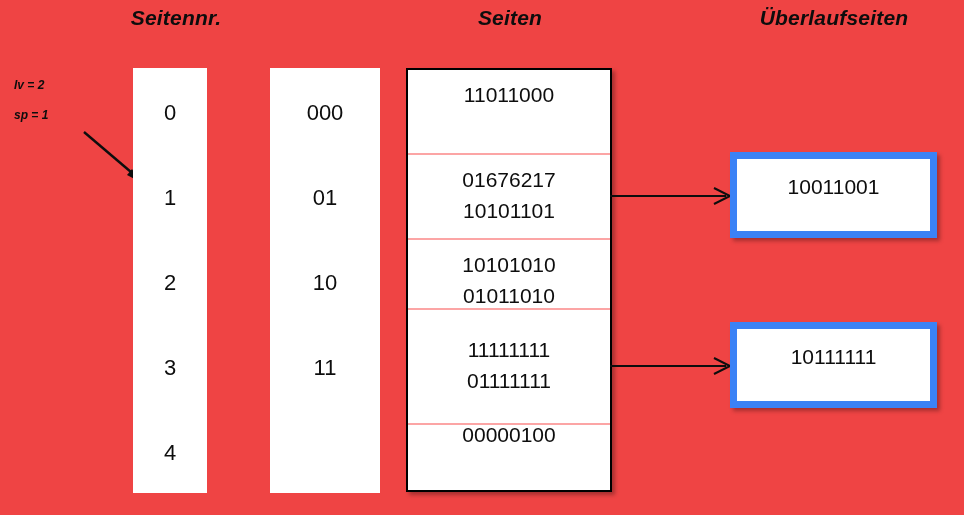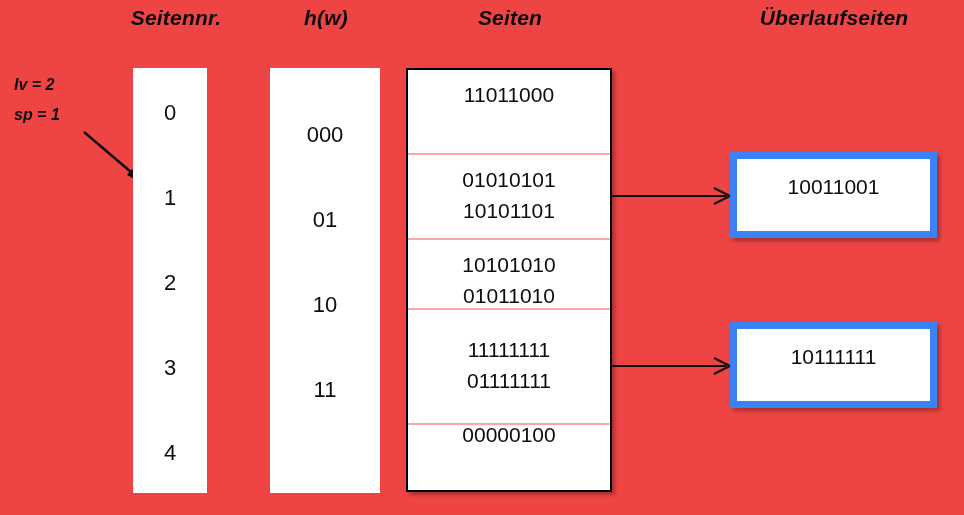--- a/index.html
+++ b/index.html
@@ -36,21 +36,21 @@
   #hdr-seiten   { left: 440px; top: 6px; width: 140px; }
   #hdr-ueber    { left: 716px; top: 6px; width: 236px; }
 
   
   #params {
     position: absolute;
     left: 14px;
     top: 70px;
     font-style: italic;
     font-weight: 600;
-    font-size: 16px;
+    font-size: 12px;
     color: #0d0d0d;
     line-height: 30px;
     white-space: nowrap;
   }
   #params .prow { display: block; }
 
   
   #params-arrow {
     position: absolute;
     left: 80px;
@@ -72,21 +72,21 @@
 
   .cell {
     position: absolute;
     font-size: 22px;
     font-weight: 500;
     color: #0d0d0d;
     text-align: center;
     white-space: nowrap;
   }
   .cell.num  { left: 133px; width: 74px; }
-  .cell.hash { left: 270px; width: 110px; margin-top: 22px; }
+  .cell.hash { left: 270px; width: 110px; }
 
   
   #seiten-table {
     position: absolute;
     left: 406px;
     top: 68px;
     width: 206px;
     height: 424px;
     background: #ffffff;
     border: 2px solid #000000;
@@ -145,21 +145,20 @@
   #connector-0 { top: 186px; }
   #connector-1 { top: 356px; }
 </style>
 </head>
 <body>
 
 <div id="stage">
 
   <div class="col-header" id="hdr-seitennr">Seitennr.</div>
 
-  <div class="col-header" id="hdr-hw">h(w)</div>
 
   <div class="col-header" id="hdr-ueber">Überlaufseiten</div>
 
   <div class="col-header" id="hdr-seiten">Seiten</div>
 
   <div id="params">
     <span class="prow">lv = 2</span>
     <span class="prow">sp = 1</span>
   </div>
 
@@ -182,21 +181,21 @@
   <div class="cell hash" style="top:270px">10</div>
   <div class="cell hash" style="top:355px">11</div>
 
   <div id="seiten-table">
 
     <div class="seiten-row" style="top:0px;height:85px">
       <span class="val">11011000</span>
     </div>
 
     <div class="seiten-row" style="top:85px;height:85px">
-      <span class="val">01010101</span>
+      <span class="val">01676217</span>
       <span class="val">10101101</span>
     </div>
 
     <div class="seiten-row" style="top:170px;height:70px">
       <span class="val">10101010</span>
       <span class="val">01011010</span>
     </div>
 
     <div class="seiten-row" style="top:255px;height:100px">
       <span class="val">11111111</span>

